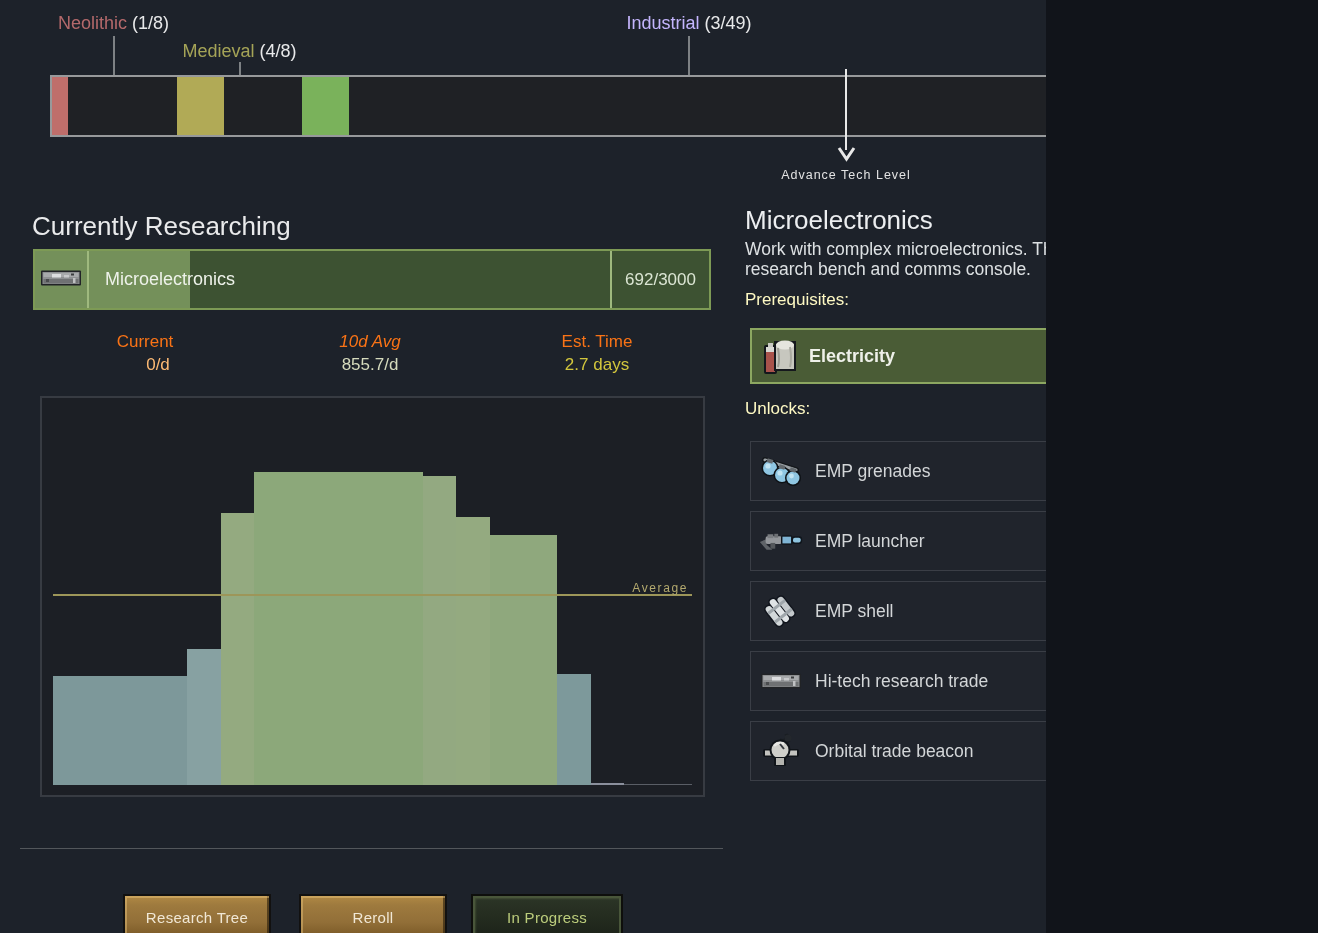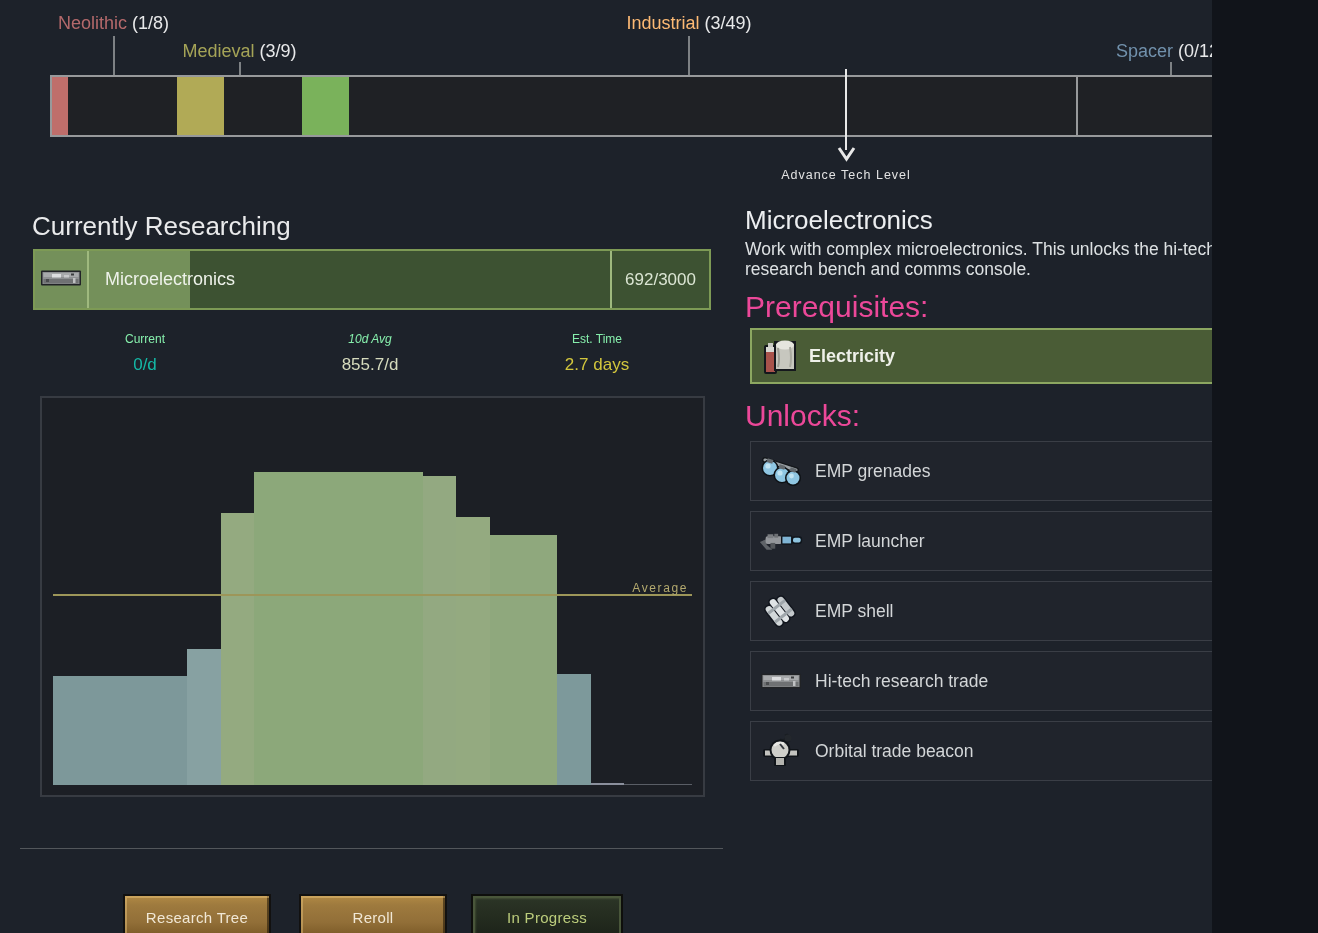--- a/index.html
+++ b/index.html
@@ -1,17 +1,17 @@
 <!DOCTYPE html>
 <html><head>
 <meta charset="utf-8">
 <style>
   html,body{margin:0;padding:0;background:#11141a;}
   #root{
-    position:relative; width:1212px; height:933px; overflow:hidden;
+    position:relative; width:1046px; height:933px; overflow:hidden;
     background:#1d222a;
     font-family:"Liberation Sans", sans-serif;
     -webkit-font-smoothing:antialiased;
   }
   .abs{position:absolute;}
   
   #techbar{
     position:absolute; left:50px; top:75px; width:1215px; height:62px;
     border:2px solid #97999b; background:#1f2125; box-sizing:border-box;
   }
@@ -46,21 +46,21 @@
     display:flex; align-items:center; font-size:18px; color:#eef2ea;
   }
   #progress-right-cell{
     position:absolute; right:0; top:0; width:99px; height:100%;
     border-left:2px solid #9fb97e; box-sizing:border-box;
     display:flex; align-items:center; justify-content:center;
     font-size:17px; color:#dbe5d3;
   }
   .stat-label{
     position:absolute; transform:translateX(-50%); top:332px;
-    font-size:12px; color:#86efac; white-space:nowrap;
+    font-size:17px; color:#f97316; white-space:nowrap;
   }
   .stat-value{
     position:absolute; transform:translateX(-50%); top:355px;
     font-size:17px; white-space:nowrap;
   }
   #chart{
     position:absolute; left:40px; top:396px; width:665px; height:401px;
     border:2px solid #373b42; background:#1c1f25; box-sizing:border-box;
   }
   .chart-bar{position:absolute;}
@@ -89,21 +89,21 @@
     background:linear-gradient(180deg,#2c3527 0%,#252d20 45%,#1c2219 100%);
     box-shadow:inset 0 0 0 2px #49563a, inset 3px 3px 2px rgba(130,150,95,.25), inset -2px -2px 0 rgba(0,0,0,.5);
     color:#bccd7c;
   }
   
   #right-title{position:absolute; left:745px; top:205px; font-size:26px; color:#eceef0;}
   #right-desc{
     position:absolute; left:745px; top:239px; width:510px;
     font-size:17.5px; line-height:20px; color:#dde1e3;
   }
-  .right-heading{position:absolute; left:745px; font-size:30px; color:#ec4899;}
+  .right-heading{position:absolute; left:745px; font-size:17px; color:#fef9c3;}
   #prereq-list{position:absolute; left:750px; top:328px; width:527px;}
   .prereq-item{
     position:relative; width:100%; height:56px; box-sizing:border-box;
     border:2px solid #8ca761; background:#4a5c36;
     display:flex; align-items:center;font-weight:bold;
   }
   .prereq-item .item-icon{margin-left:7px; width:42px; display:flex; justify-content:center;}
   .prereq-item .item-label{margin-left:8px; font-size:18px; color:#eef0e9;}
   #unlock-list{position:absolute; left:750px; top:441px; width:520px;}
   .unlock-item{
@@ -115,23 +115,23 @@
   .unlock-item .item-label{margin-left:10px; font-size:17.5px; color:#d3d6d8;}
 </style>
 </head>
 <body>
 
 <div id="root">
 
   <div id="tech-labels">
       <div class="tech-label" style="left: 113.5px; top: 13px;"><span style="color: rgb(180, 105, 107);">Neolithic</span><span> (1/8)</span></div>
       <div class="tech-tick" style="left: 112.5px; top: 36px; height: 39px;"></div>
-      <div class="tech-label" style="left: 239.5px; top: 41px;"><span style="color: rgb(165, 164, 87);">Medieval</span><span> (3/9)</span></div>
+      <div class="tech-label" style="left: 239.5px; top: 41px;"><span style="color: rgb(165, 164, 87);">Medieval</span><span> (4/8)</span></div>
       <div class="tech-tick" style="left: 238.5px; top: 62px; height: 13px;"></div>
-      <div class="tech-label" style="left: 689px; top: 13px;"><span style="color: #fdba74;">Industrial</span><span> (3/49)</span></div>
+      <div class="tech-label" style="left: 689px; top: 13px;"><span style="color: #c4b5fd;">Industrial</span><span> (3/49)</span></div>
       <div class="tech-tick" style="left: 688px; top: 36px; height: 39px;"></div>
       <div class="tech-label" style="left: 1170.5px; top: 41px;"><span style="color: rgb(113, 145, 172);">Spacer</span><span> (0/12)</span></div>
       <div class="tech-tick" style="left: 1169.5px; top: 62px; height: 13px;"></div>
     </div>
   <div id="techbar">
       <div class="tech-fill" style="left: 0px; width: 16px; background: rgb(191, 110, 107);"></div>
       <div class="tech-fill" style="left: 125px; width: 47px; background: rgb(177, 170, 86);"></div>
       <div class="tech-fill" style="left: 250px; width: 47px; background: rgb(122, 178, 91);"></div>
       <div class="tech-divider" style="left: 1024px;"></div>
     </div>
@@ -157,21 +157,21 @@
        <rect x="33" y="10" width="2.5" height="5" fill="#c0c1c3"></rect>
        <rect x="6" y="11" width="3" height="3" fill="#4a4c4e"></rect>
           </svg></span>
     </div>
     <div id="progress-name">Microelectronics</div>
     <div id="progress-right-cell">692/3000</div>
   </div>
 
   <div id="stats-row">
       <div class="stat-label" style="left: 145px;">Current</div>
-      <div class="stat-value" style="left: 145px; color: #14b8a6;">0/d</div>
+      <div class="stat-value" style="left: 158px; color: #fdba74;">0/d</div>
       <div class="stat-label" style="left: 370px; font-style: italic;">10d Avg</div>
       <div class="stat-value" style="left: 370px; color: rgb(214, 219, 189);">855.7/d</div>
       <div class="stat-label" style="left: 597px;">Est. Time</div>
       <div class="stat-value" style="left: 597px; color: rgb(210, 198, 61);">2.7 days</div>
     </div>
 
   <div id="chart">
     <div id="chart-bars">
         <div class="chart-bar" style="left: 10.6px; width: 134.5px; bottom: 10px; height: 109.5px; background: rgb(125, 152, 154);"></div>
         <div class="chart-bar" style="left: 145.1px; width: 33.6px; bottom: 10px; height: 135.6px; background: rgb(135, 161, 162);"></div>

